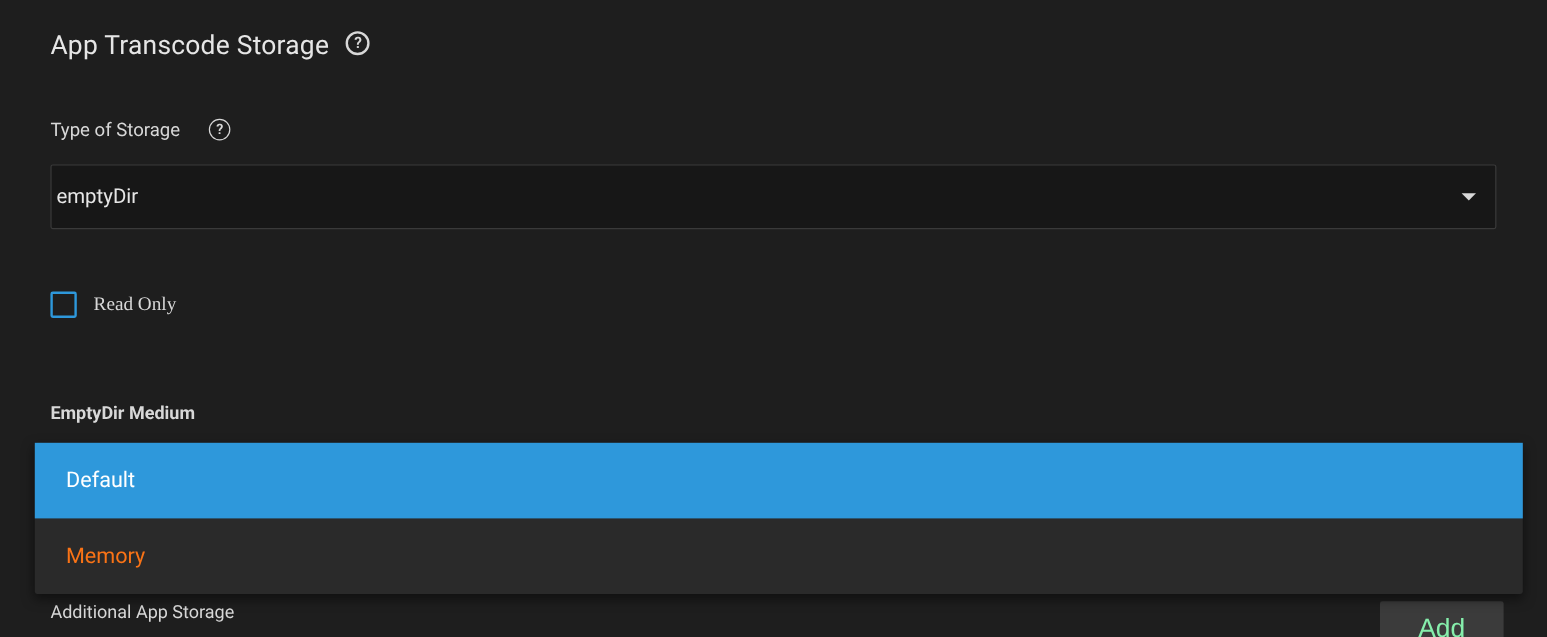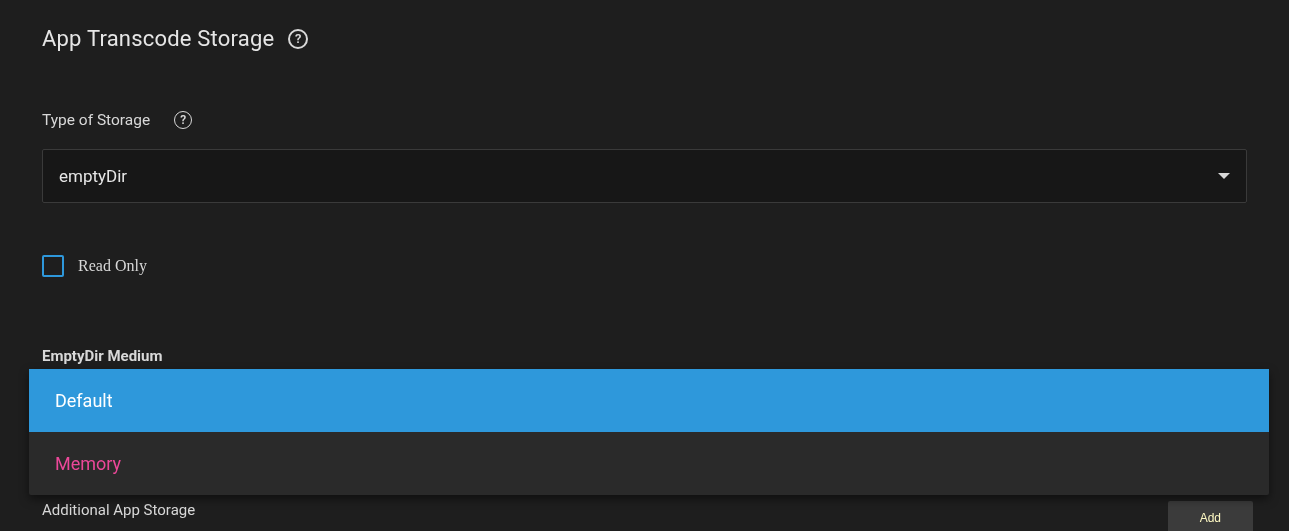--- a/index.html
+++ b/index.html
@@ -14,23 +14,23 @@
     width: 1289px;
     height: 531px;
     overflow: hidden;
     position: relative;
   }
   .container {
     padding: 26px 42px 0 42px;
   }
   .section-heading {
     display: flex;
-    align-items: center;
+    align-items: flex-start;
     gap: 14px;
-    margin-bottom: 60px;
+    margin-bottom: 48px;
   }
   .section-heading h2 {
     font-size: 22px;
     font-weight: 400;
     color: #e6e6e6;
     letter-spacing: 0.2px;
   }
   .help-icon {
     width: 20px;
     height: 20px;
@@ -65,21 +65,21 @@
   .select-box {
     width: 100%;
     max-width: 1214px;
     height: 54px;
     background: #171717;
     border: 1px solid #3a3a3a;
     border-radius: 2px;
     display: flex;
     align-items: center;
     justify-content: space-between;
-    padding: 0 16px 0 16px;
+    padding: 0 16px 0 4px;
     cursor: pointer;
     margin-bottom: 52px;
   }
   .select-value {
     font-size: 17px;
     color: #e6e6e6;
   }
   .chevron-down {
     width: 0;
     height: 0;
@@ -121,21 +121,21 @@
     border-radius: 2px;
     z-index: 10;
     top: 369px;
   }
   .dropdown-item {
     height: 63px;
     display: flex;
     align-items: center;
     padding: 0 26px;
     font-size: 18px;
-    color: #ec4899;
+    color: #f97316;
     cursor: pointer;
   }
   .dropdown-item.selected {
     background: #2e98db;
     color: #ffffff;
   }
   .bottom-row {
     position: absolute;
     left: 42px;
     right: 36px;
@@ -144,22 +144,22 @@
     display: flex;
     align-items: flex-start;
     justify-content: space-between;
   }
   .bottom-label {
     font-size: 15px;
     color: #d8d8d8;
   }
   .add-button {
     background: #3b3b3b;
-    color: #fef9c3;
-    font-size: 12px;
+    color: #86efac;
+    font-size: 22px;
     padding: 10px 32px 0 32px;
     border: none;
     cursor: pointer;
     height: 30px;
     display: flex;
     align-items: flex-start;
     border-radius: 2px 2px 0 0;
   }
 </style>
 </head>

